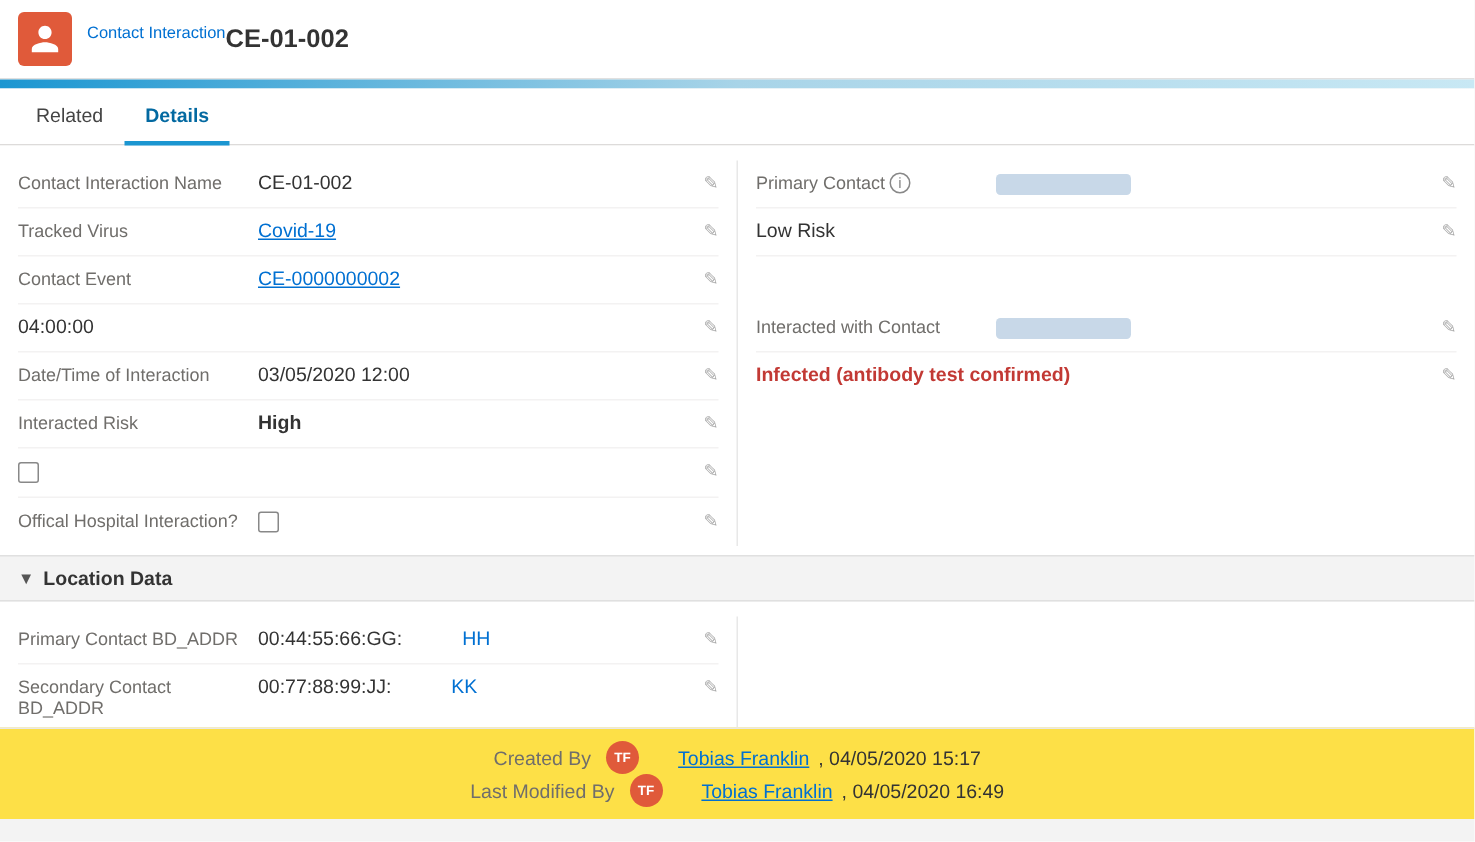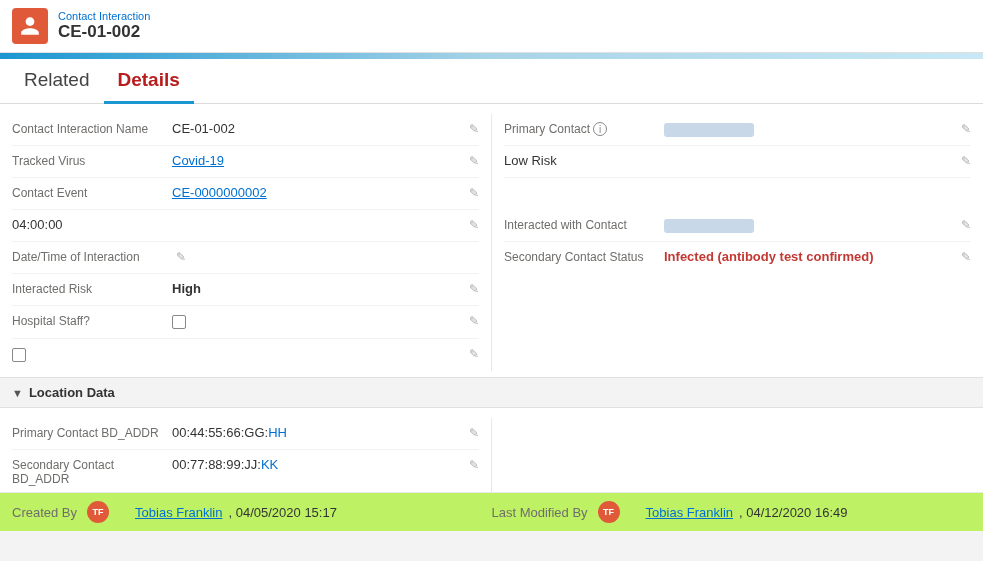--- a/index.html
+++ b/index.html
@@ -15,47 +15,47 @@
     }
     .header-icon {
       width: 36px; height: 36px;
       background: #e05a3a;
       border-radius: 4px;
       display: flex; align-items: center; justify-content: center;
       margin-right: 10px;
       flex-shrink: 0;
     }
     .header-icon svg { fill: white; width: 22px; height: 22px; }
-    .header-text { display: flex; flex-direction: column; }
+    .header-text { display: flex; flex-direction: row; }
     .header-subtitle { color: #0070d2; font-size: 11px; }
     .header-title { font-size: 17px; font-weight: 700; color: #333; }
 
     
     .band {
       height: 6px;
       background: linear-gradient(90deg, #1b96d1 0%, #a8d4e8 50%, #c8e8f4 100%);
     }
 
     
     .tabs {
       background: #fff;
       display: flex;
       border-bottom: 1px solid #dddbda;
       padding: 0 10px;
     }
     .tab {
       padding: 10px 14px;
       cursor: pointer;
-      font-size: 19px;
+      font-size: 13px;
       color: #444;
       border-bottom: 3px solid transparent;
       margin-bottom: -1px;
     }
     .tab.active {
-      color: #b91c1c;
+      color: #0369a1;
       font-weight: 700;
       border-bottom: 3px solid #1b96d1;
     }
 
     
     .content {
       background: #fff;
       padding: 0;
     }
 
@@ -146,21 +146,22 @@
     }
 
     
     .footer-row {
       display: flex;
       padding: 8px 12px;
       border-top: 1px solid #e8e8e8;
       align-items: center;
       font-size: 12px;
       color: #333;
-      background: #bef264;
+      background: #fde047;
+      flex-direction: column;
     }
     .footer-col {
       flex: 1;
       display: flex;
       align-items: center;
       gap: 6px;
     }
     .footer-label { color: #706e6b; margin-right: 4px; }
     .footer-link { color: #0070d2; text-decoration: underline; cursor: pointer; margin-left: 20px; }
     .avatar-icon {
@@ -183,21 +184,21 @@
       width: 14px; height: 14px;
       border-radius: 50%;
       border: 1px solid #888;
       color: #888;
       font-size: 10px;
       margin-left: 3px;
       cursor: pointer;
       flex-shrink: 0;
     }
 
-    .mac-link { color: #0070d2; }
+    .mac-link { color: #0070d2; margin-left: 40px; }
   </style>
 </head>
 <body>
 
 <div class="header">
   <div class="header-icon">
     <svg viewBox="0 0 24 24">
       <path d="M12 12c2.7 0 4.8-2.1 4.8-4.8S14.7 2.4 12 2.4 7.2 4.5 7.2 7.2 9.3 12 12 12zm0 2.4c-3.2 0-9.6 1.6-9.6 4.8v2.4h19.2v-2.4c0-3.2-6.4-4.8-9.6-4.8z"></path>
     </svg>
   </div>
@@ -237,38 +238,39 @@
         <span class="edit-icon">✎</span>
       </div>
 
       <div class="field-row">
         <span class="field-value">04:00:00</span>
         <span class="edit-icon">✎</span>
       </div>
 
       <div class="field-row">
         <span class="field-label">Date/Time of Interaction</span>
+        <span class="field-value">03/05/2020 12:00</span>
         <span class="edit-icon">✎</span>
       </div>
 
       <div class="field-row">
         <span class="field-label">Interacted Risk</span>
         <span class="field-value bold">High</span>
         <span class="edit-icon">✎</span>
       </div>
 
       <div class="field-row">
-        <span class="field-label">Hospital Staff?</span>
         <span class="field-value">
           <span class="fake-checkbox"></span>
         </span>
         <span class="edit-icon">✎</span>
       </div>
 
       <div class="field-row">
+        <span class="field-label">Offical Hospital Interaction?</span>
         <span class="field-value">
           <span class="fake-checkbox"></span>
         </span>
         <span class="edit-icon">✎</span>
       </div>
     </div>
 
     <div class="fields-col">
 
       <div class="field-row">
@@ -291,21 +293,20 @@
 
       <div class="field-row">
         <span class="field-label">Interacted with Contact</span>
         <span class="field-value">
           <span class="blurred-name">&nbsp;</span>
         </span>
         <span class="edit-icon">✎</span>
       </div>
 
       <div class="field-row">
-        <span class="field-label">Secondary Contact Status</span>
         <span class="field-value status-infected">Infected (antibody test confirmed)</span>
         <span class="edit-icon">✎</span>
       </div>
 
     </div>
   </div>
 
   <div class="section-header">
     <span class="chevron">▼</span>
     <span>Location Data</span>
@@ -338,17 +339,17 @@
     <div class="footer-col">
       <span class="footer-label">Created By</span>
       <div class="avatar-icon">TF</div>
       <span class="footer-link">Tobias Franklin</span>
       <span>, 04/05/2020 15:17</span>
     </div>
     <div class="footer-col">
       <span class="footer-label">Last Modified By</span>
       <div class="avatar-icon">TF</div>
       <span class="footer-link">Tobias Franklin</span>
-      <span>, 04/12/2020 16:49</span>
+      <span>, 04/05/2020 16:49</span>
     </div>
   </div>
 
 </div>
 
 </body></html>

